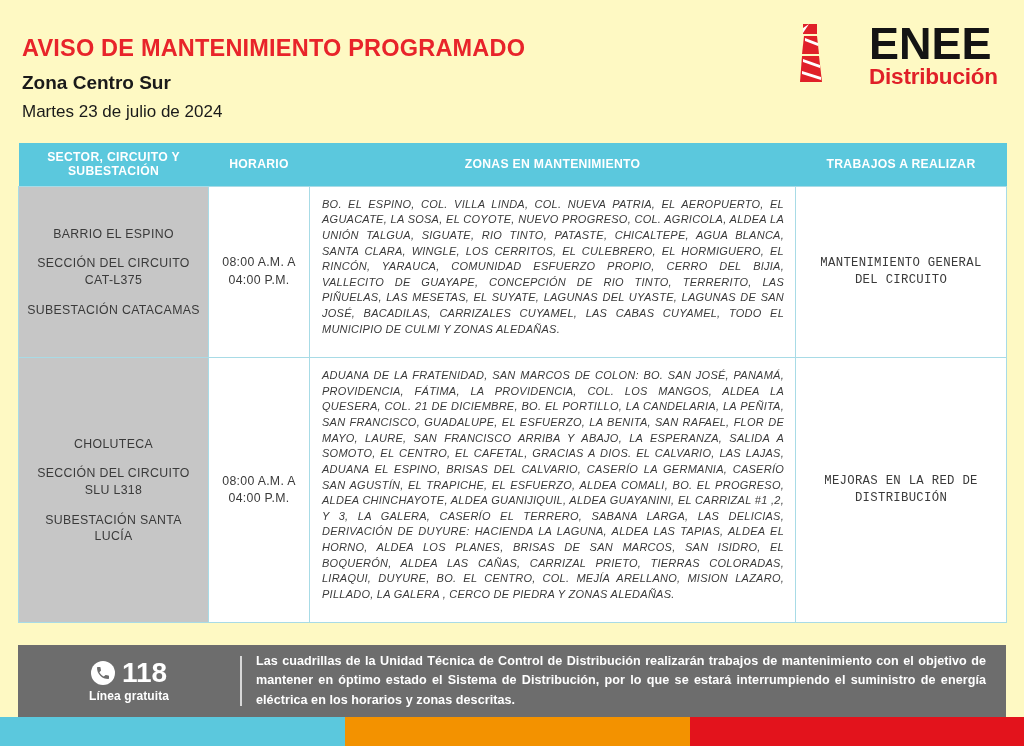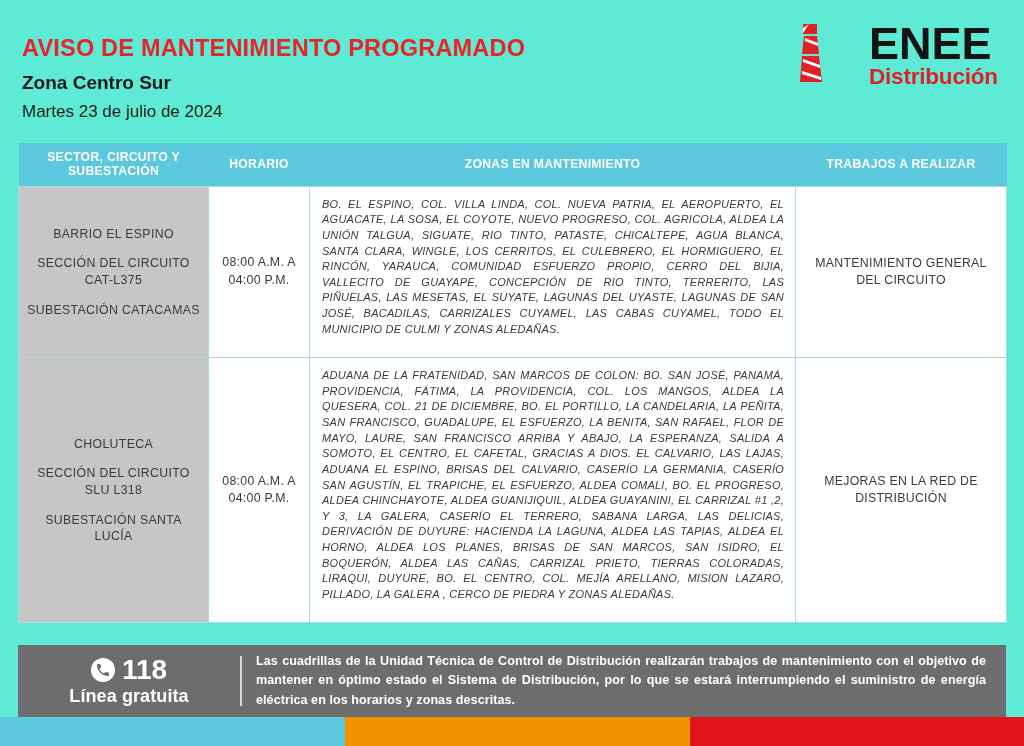--- a/index.html
+++ b/index.html
@@ -6,21 +6,21 @@
   html, body {
     margin: 0; padding: 0;
     width: 1024px; height: 746px;
     background: #ffffff;
     font-family: "Liberation Sans", sans-serif;
     overflow: hidden;
   }
   .page {
     position: relative;
     width: 1024px; height: 746px;
-    background: #5eead4;
+    background: #fef9c3;
   }
 
   
   .header {
     position: absolute;
     left: 0; top: 0;
     width: 1024px; height: 140px;
   }
   .title-block {
     position: absolute;
@@ -154,20 +154,21 @@
     color: #3a3a3a;
     font-style: italic;
   }
   td.trabajos {
     background: #ffffff;
     text-align: center;
     font-size: 12.3px;
     line-height: 1.4;
     letter-spacing: 0.3px;
     padding: 6px 10px;
+    font-family: Liberation Mono, monospace;
   }
 
   
   .footer {
     position: absolute;
     left: 18px; top: 645px;
     width: 988px; height: 72px;
     background: #6d6d6d;
     display: flex;
     align-items: center;
@@ -194,21 +195,21 @@
     justify-content: center;
     flex: none;
   }
   .phone-num {
     font-size: 28px;
     font-weight: bold;
     line-height: 1;
     letter-spacing: 0px;
   }
   .phone-sub {
-    font-size: 18px;
+    font-size: 12px;
     font-weight: bold;
     margin-top: 2px;
     letter-spacing: 0.1px;
   }
   .foot-div {
     width: 2px;
     height: 50px;
     background: #d8d8d8;
     flex: none;
     margin-right: 14px;

